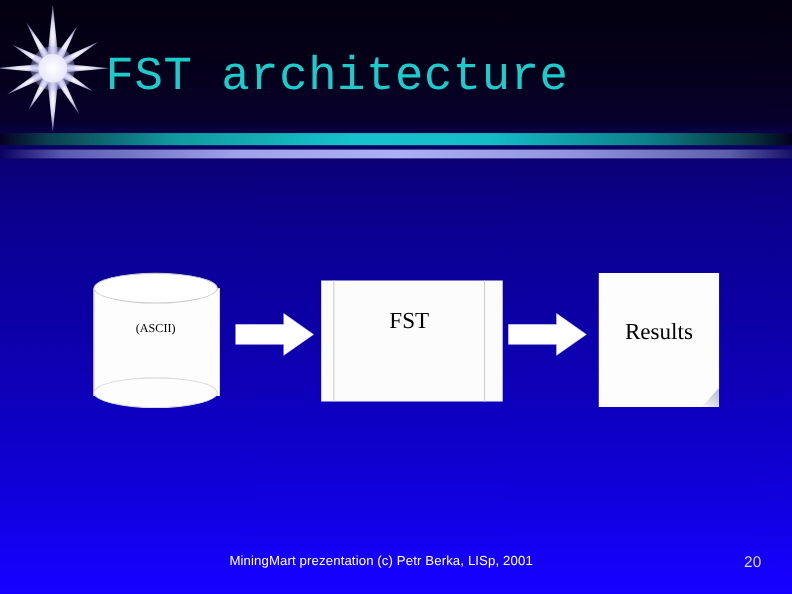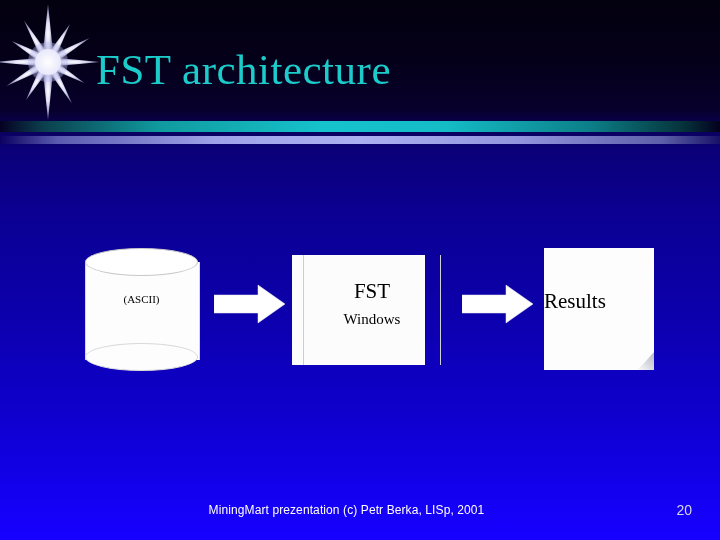--- a/index.html
+++ b/index.html
@@ -69,21 +69,21 @@
         #9295dd 72%,
         #5d5fa8 92%,
         #171168 100%);
   }
 
   
   #title {
     position: absolute;
     left: 96px;
     top: 46px;
-    font-family: Liberation Serif, serif;
+    font-family: Liberation Mono, monospace;
     font-size: 43px;
     line-height: 48px;
     color: #1ccccb;
     letter-spacing: 0.5px;
     white-space: nowrap;
   }
 
   
   #cyl {
     position: absolute;
@@ -127,21 +127,21 @@
     color: #000000;
   }
   #cyl .l1 { font-size: 20px; line-height: 24px; font-family: "Liberation Serif", serif; }
   #cyl .l2 { font-size: 11px; line-height: 22px; font-family: "Liberation Serif", serif; }
 
   
   #fstbox {
     position: absolute;
     left: 292px;
     top: 255px;
-    width: 133px;
+    width: 165px;
     height: 110px;
     background: #fcfcfc;
     box-sizing: border-box;
   }
   #fstbox .vline {
     position: absolute;
     top: 0;
     width: 1px;
     height: 110px;
     background: #cfcfcf;
@@ -179,21 +179,21 @@
     bottom: 0;
     width: 16px;
     height: 18px;
     background: linear-gradient(225deg, #b9b9c4 0%, #d9d9e2 55%, #fdfdfd 100%);
     clip-path: polygon(100% 0, 100% 100%, 0 100%);
   }
   #resdoc .label {
     position: absolute;
     left: 0; top: 40px;
     width: 110px;
-    text-align: left;
+    text-align: center;
     font-size: 21px;
     line-height: 26px;
     color: #000000;
     font-family: "Liberation Serif", serif;
   }
 
   
   .arrow { position: absolute; }
   #arrow1 { left: 214px; top: 284px; width: 72px; height: 40px; }
   #arrow2 { left: 462px; top: 284px; width: 72px; height: 40px; }
@@ -276,21 +276,20 @@
 
   <svg class="arrow" id="arrow1" viewBox="0 0 72 40">
     <polygon points="0,11 44,11 44,1 71,20 44,39 44,29 0,29" fill="#ffffff" stroke="#e8e8e8" stroke-width="0.5"></polygon>
   </svg>
 
   <div id="fstbox">
     <div class="vline a"></div>
     <div class="vline b"></div>
     <div class="labels">
       <div class="l1">FST</div>
-      <div class="l2">Windows</div>
     </div>
   </div>
 
   <svg class="arrow" id="arrow2" viewBox="0 0 72 40">
     <polygon points="0,11 44,11 44,1 71,20 44,39 44,29 0,29" fill="#ffffff" stroke="#e8e8e8" stroke-width="0.5"></polygon>
   </svg>
 
   <div id="resdoc">
     <div class="page"></div>
     <div class="fold"></div>

